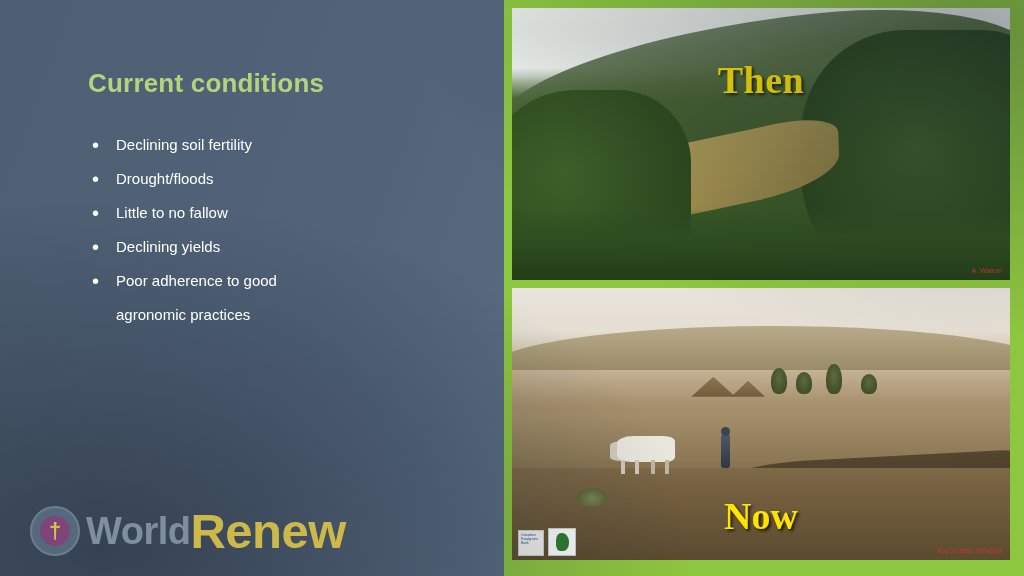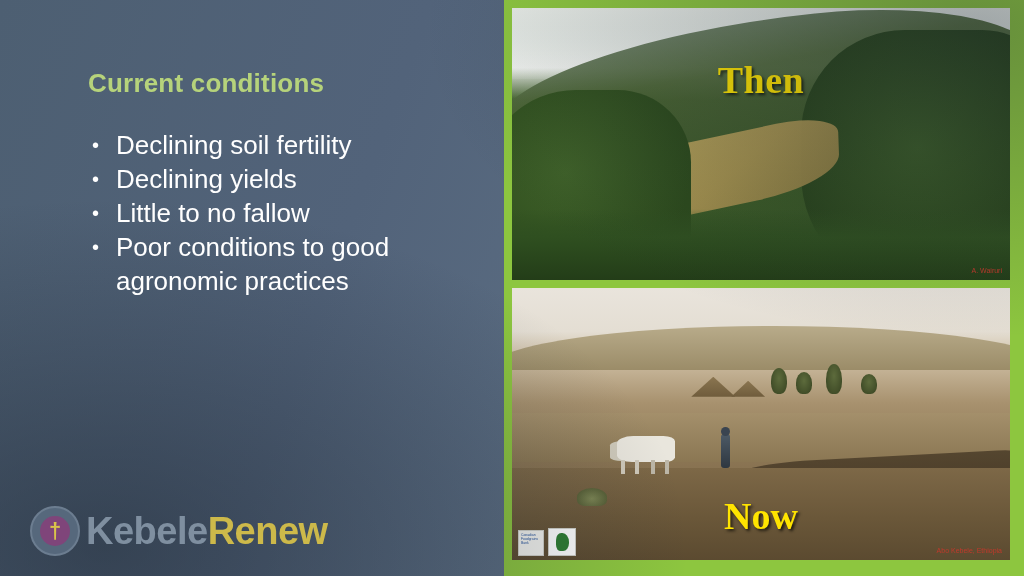--- a/index.html
+++ b/index.html
@@ -50,21 +50,21 @@
     left: 86px;
     top: 128px;
     width: 400px;
     margin: 0;
     padding: 0;
     list-style: none;
   }
   .bullets li {
     position: relative;
     color: #ffffff;
-    font-size: 26px;
+    font-size: 15px;
     line-height: 34px;
     padding-left: 30px;
     white-space: pre-line;
   }
   .bullets li::before {
     content: "\2022";
     position: absolute;
     left: 6px;
     top: 0;
     font-size: 20px;
@@ -108,21 +108,21 @@
     line-height: 1;
     z-index: 2;
   }
   .logo-world {
     font-size: 38px;
     font-weight: bold;
     color: #7f8fa0;
     letter-spacing: -0.5px;
   }
   .logo-renew {
-    font-size: 38px;
+    font-size: 49px;
     font-weight: bold;
     color: #cdb94a;
     letter-spacing: -0.5px;
   }
 
   
   .right-pane {
     position: absolute;
     left: 504px;
     top: 0;
@@ -371,32 +371,33 @@
 </head>
 <body>
 
 <div class="slide">
 
   <div class="left-pane">
     <div class="title">Current conditions</div>
 
     <ul class="bullets">
       <li>Declining soil fertility</li>
+      <li>Drought/floods</li>
+      <li>Little to no fallow</li>
       <li>Declining yields</li>
-      <li>Little to no fallow</li>
-      <li>Poor conditions to good
+      <li>Poor adherence to good
 agronomic practices</li>
     </ul>
 
     <div class="logo">
       <div class="logo-mark">
         <div class="inner-circle"></div>
         <div class="cross">†</div>
       </div>
-      <div class="logo-world">Kebele</div>
+      <div class="logo-world">World</div>
       <div class="logo-renew">Renew</div>
     </div>
   </div>
 
   <div class="right-pane">
 
     <div class="photo then">
       <div class="then-img">
         <div class="sky-haze"></div>
         <div class="ridge"></div>

